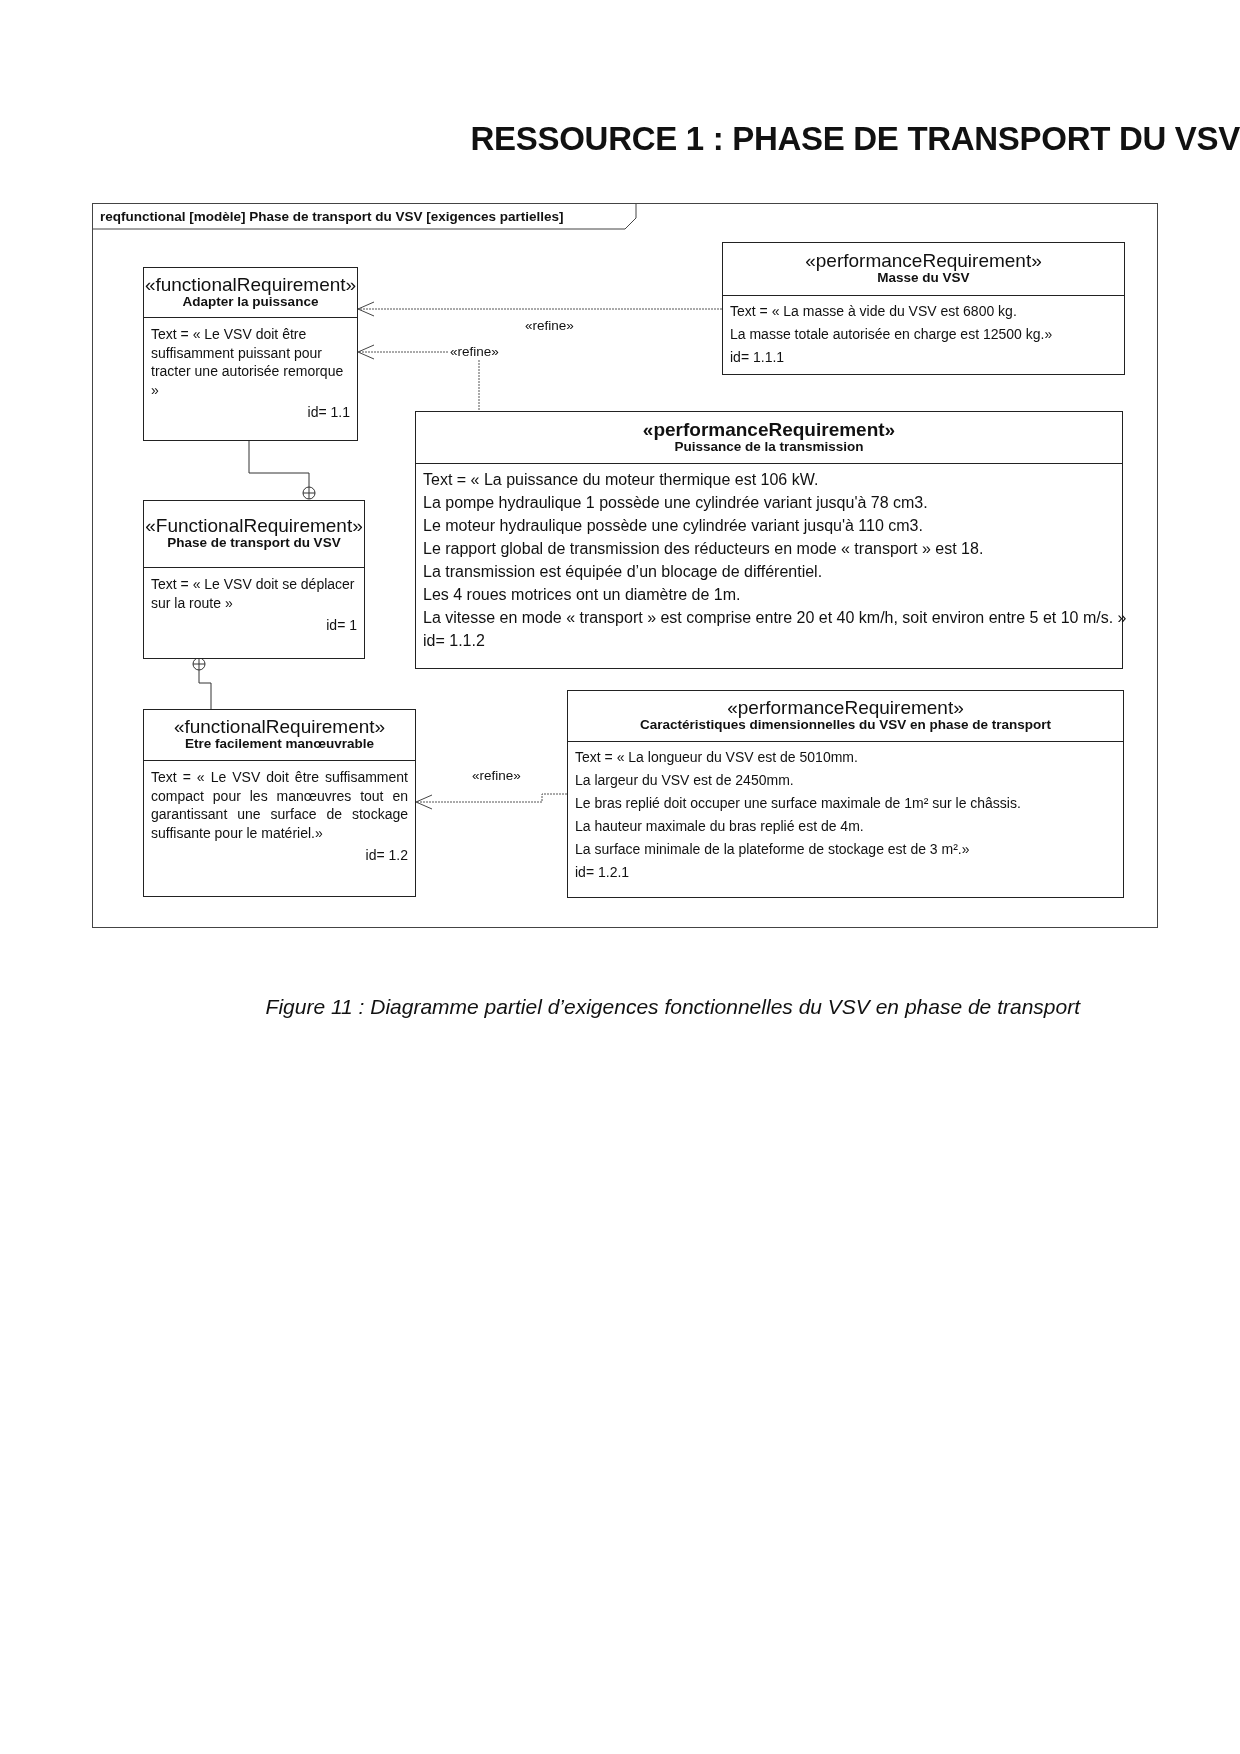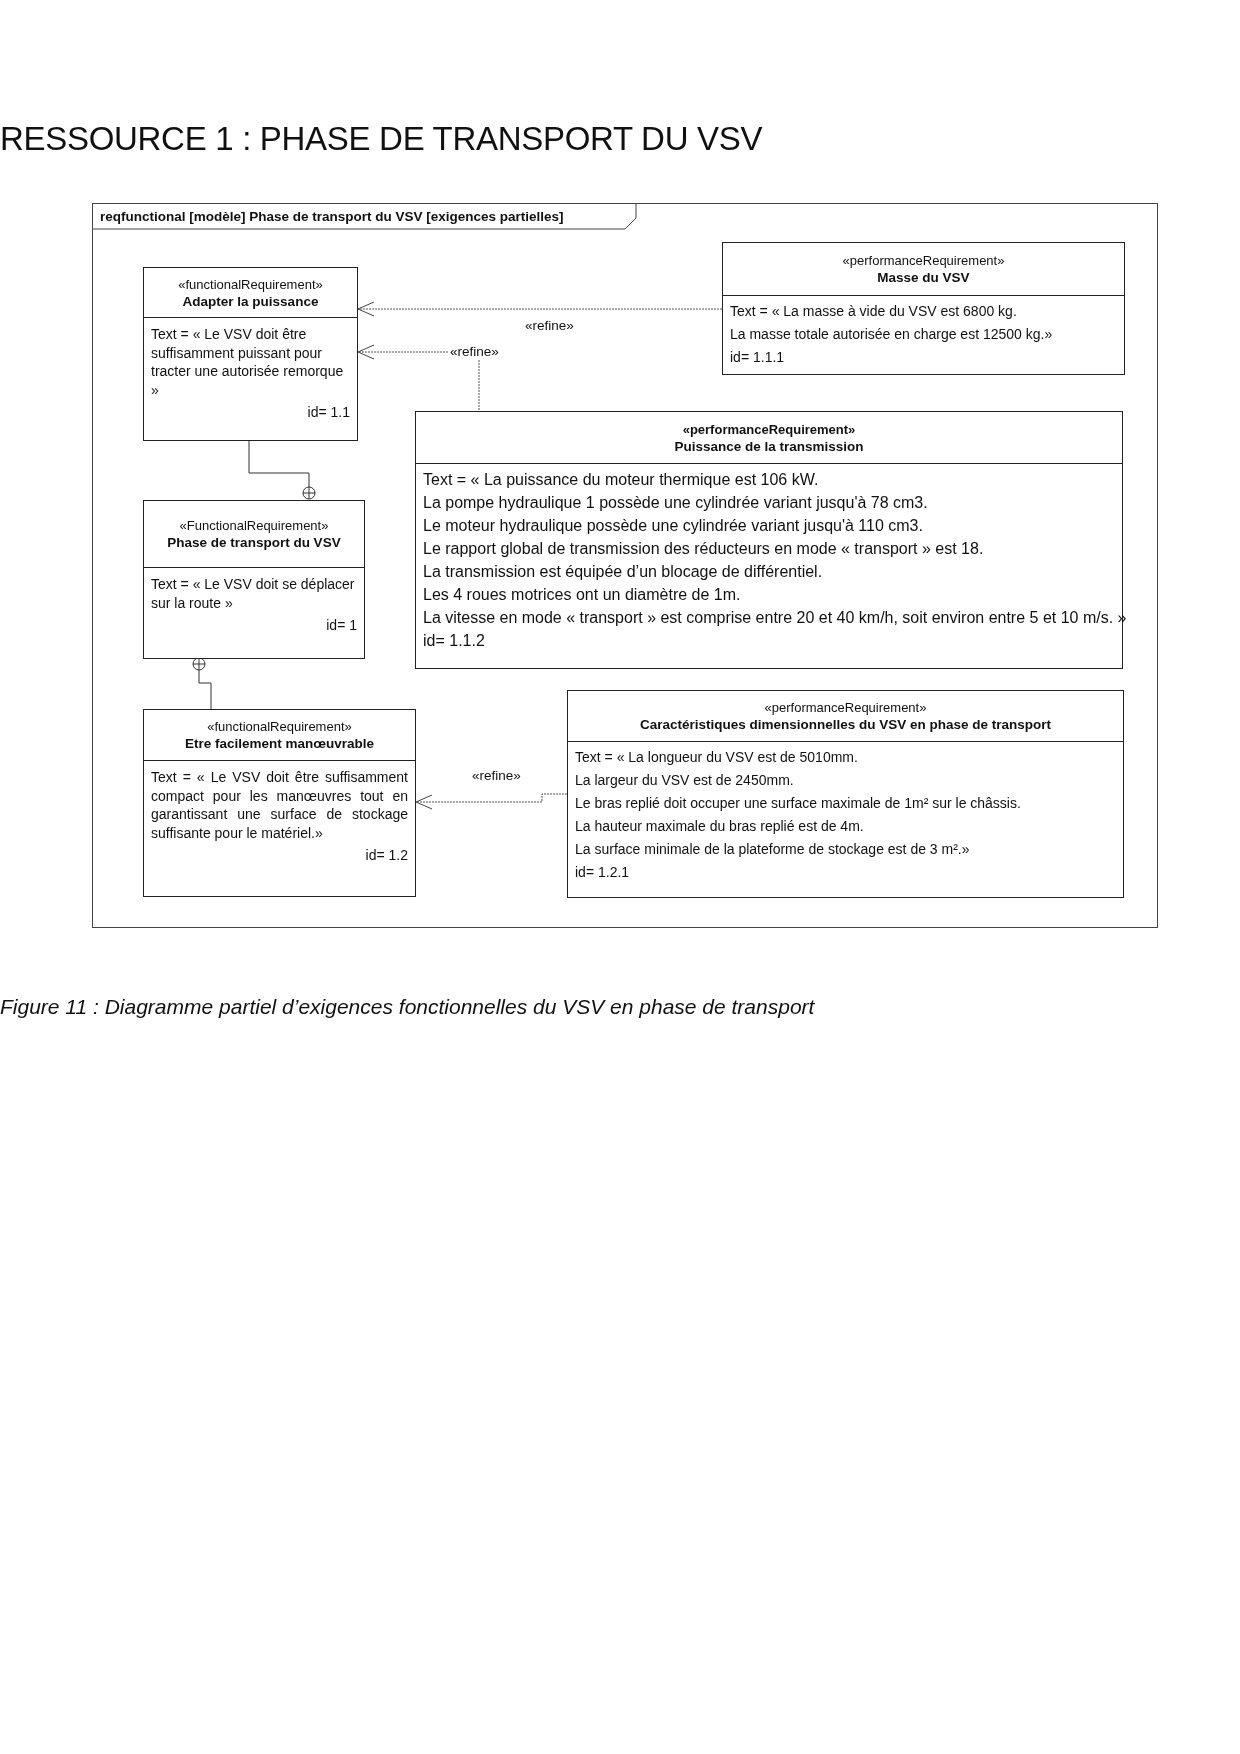--- a/index.html
+++ b/index.html
@@ -1,36 +1,36 @@
 <!DOCTYPE html>
 <html><head>
 <meta charset="utf-8">
 <style>
   html, body { margin: 0; padding: 0; background: #ffffff; }
   body { width: 1240px; height: 1754px; position: relative; overflow: hidden;
          font-family: "Liberation Sans", sans-serif; color: #111; }
-  .page-title { position: absolute; left: 0; width: 1240px; top: 120px; text-align: left;
-                font-size: 33px; font-weight: normal; letter-spacing: -0.3px; }
+  .page-title { position: absolute; left: 0; width: 1240px; top: 120px; text-align: right;
+                font-size: 33px; font-weight: bold; letter-spacing: -0.3px; }
   .frame { position: absolute; left: 92px; top: 203px; width: 1066px; height: 725px;
            border: 1px solid #444; box-sizing: border-box; }
   .frame-tab-label { position: absolute; left: 100px; top: 209px; font-size: 13.5px; font-weight: bold; white-space: nowrap; }
   svg.connectors { position: absolute; left: 0; top: 0; width: 1240px; height: 1000px; overflow: visible; }
   .block { position: absolute; border: 1px solid #222; background: #fff; box-sizing: border-box; }
   .block .head { border-bottom: 1px solid #222; text-align: center; box-sizing: border-box;
                  display: flex; flex-direction: column; justify-content: center; }
-  .block .stereo { font-size: 13px; line-height: 17px; }
+  .block .stereo { font-size: 19px; line-height: 17px; }
   .block .name { font-size: 13.5px; font-weight: bold; line-height: 17px; }
   .block .body { padding: 4px 7px; font-size: 14px; }
   .block .body .line { line-height: 23px; white-space: nowrap; }
   .block .body .para { line-height: 18.5px; margin-top: 3px; }
   .block .body .id { line-height: 23px; margin-top: 2px; text-align: right; }
   .block.narrow .body .para { text-align: left; }
   .block.justify .body .para { text-align: justify; text-align-last: left; }
   .refine-label { position: absolute; font-size: 13.5px; white-space: nowrap; }
-  .caption { position: absolute; left: 0; width: 1080px; top: 995px; text-align: left;
+  .caption { position: absolute; left: 0; width: 1080px; top: 995px; text-align: right;
              font-size: 21px; font-style: italic; }
 </style>
 </head>
 <body>
 
 <div class="page-title">RESSOURCE 1 : PHASE DE TRANSPORT DU VSV</div>
 
 <div class="frame"></div>
 <svg class="connectors">
 

